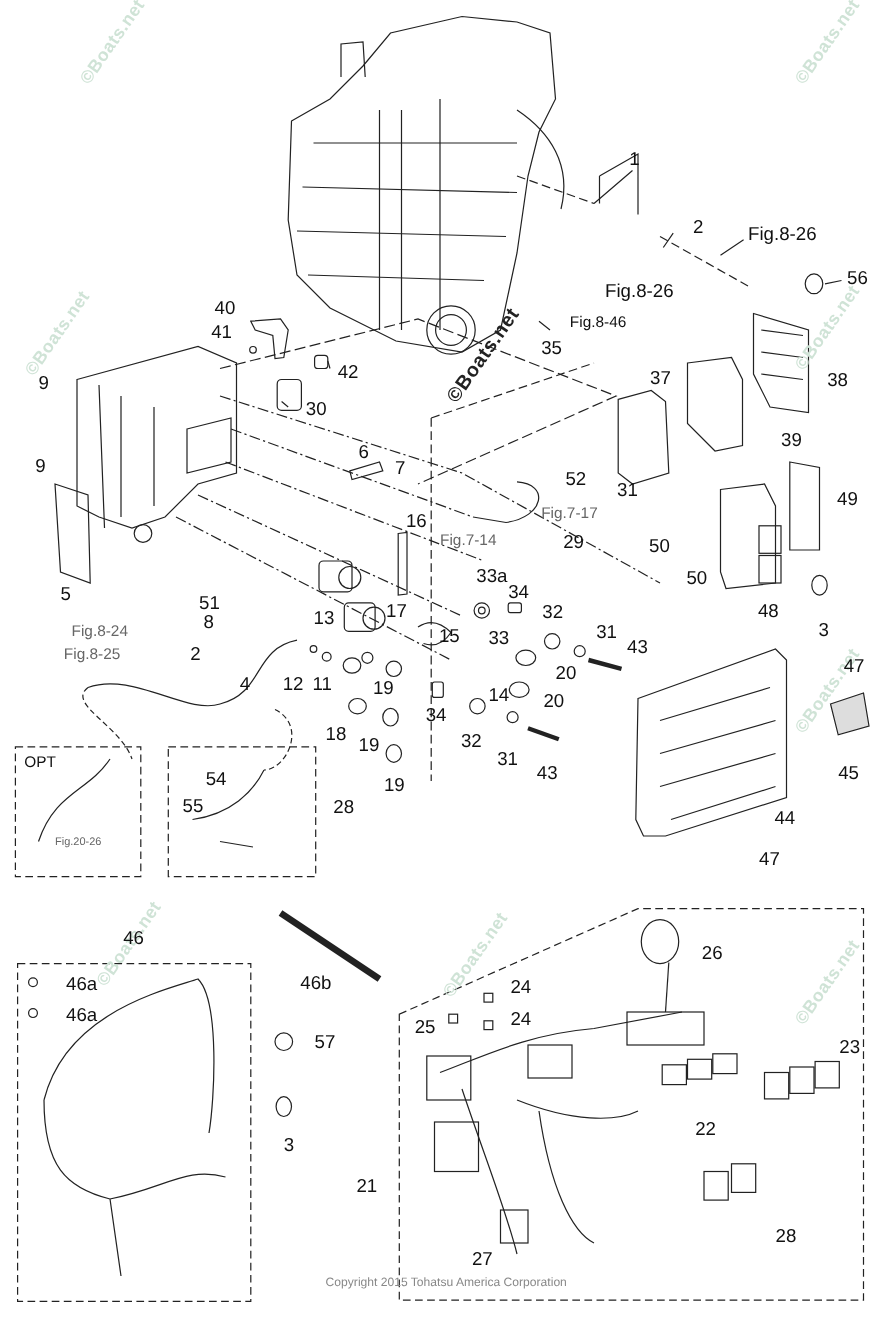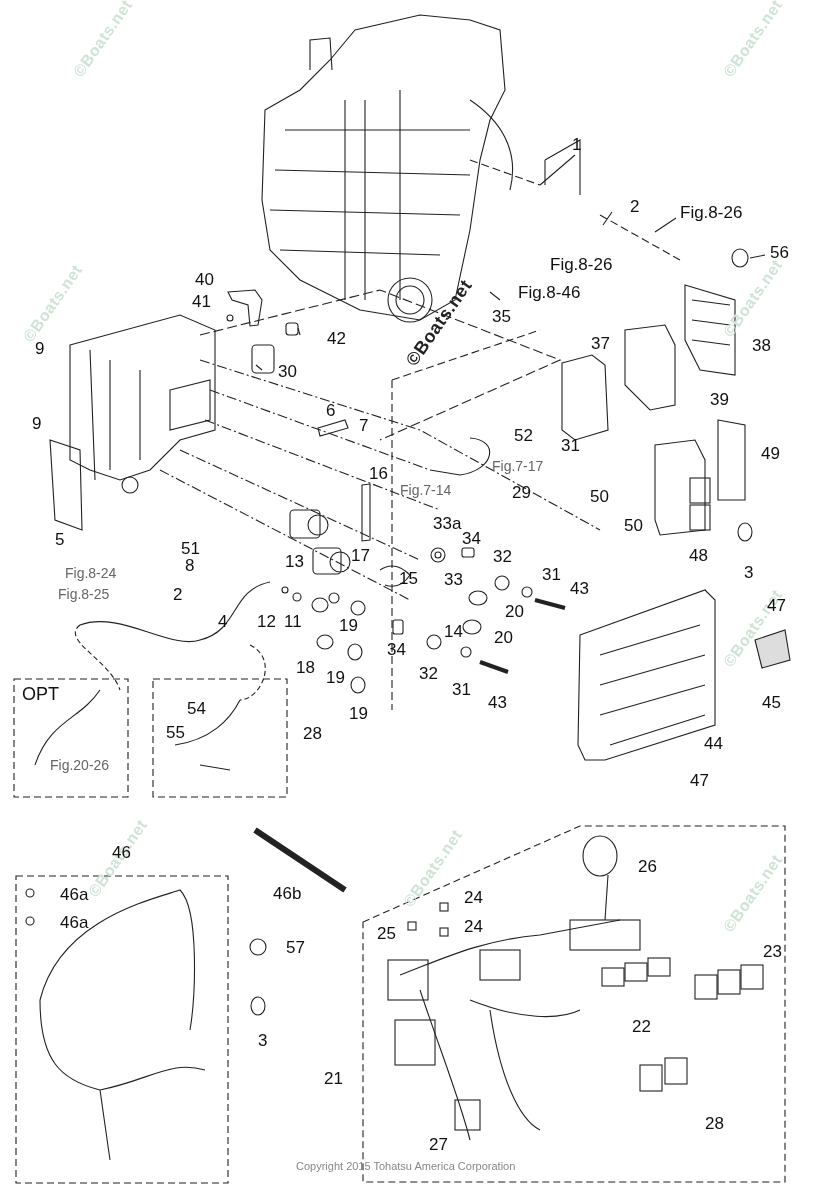--- a/index.html
+++ b/index.html
@@ -1,21 +1,21 @@
 <!DOCTYPE html>
 <html><head>
 <meta charset="utf-8">
 <style>
   html,body{margin:0;padding:0;background:#fff;}
   body{width:814px;height:1200px;position:relative;overflow:hidden;font-family:"Liberation Sans",sans-serif;color:#111;}
   #diagram{position:absolute;left:0;top:0;width:814px;height:1200px;}
   .lbl{position:absolute;font-size:17px;line-height:17px;color:#111;white-space:nowrap;cursor:pointer;}
   .ref{position:absolute;font-size:15px;line-height:15px;color:#111;white-space:nowrap;cursor:pointer;}
   .ref.grey{color:#666;font-size:14px;}
-  .opt{position:absolute;font-size:18px;color:#111;}
+  .opt{position:absolute;font-size:14px;color:#111;}
   .copyright{position:absolute;left:296px;top:1160px;font-size:11px;color:#888;}
   .wm{position:absolute;font-size:16px;color:#cfe3d6;transform:rotate(-55deg);transform-origin:left top;font-weight:bold;letter-spacing:0.5px;}
   .wm.big{color:#222;font-size:18px;}
 </style>
 </head>
 <body>
 
 <svg id="diagram" viewBox="0 0 814 1200" xmlns="http://www.w3.org/2000/svg">
   <g fill="none" stroke="#222" stroke-width="1.1">
 
@@ -208,21 +208,21 @@
 <div class="lbl" style="left:433px;top:515px">33a</div>
 <div class="lbl" style="left:462px;top:530px">34</div>
 <div class="lbl" style="left:387px;top:641px">34</div>
 <div class="lbl" style="left:492px;top:308px">35</div>
 <div class="lbl" style="left:561px;top:437px">31</div>
 <div class="lbl" style="left:591px;top:335px">37</div>
 <div class="lbl" style="left:752px;top:337px">38</div>
 <div class="lbl" style="left:710px;top:391px">39</div>
 <div class="lbl" style="left:195px;top:271px">40</div>
 <div class="lbl" style="left:192px;top:293px">41</div>
-<div class="lbl" style="left:327px;top:330px">42</div>
+<div class="lbl" style="left:307px;top:330px">42</div>
 <div class="lbl" style="left:570px;top:580px">43</div>
 <div class="lbl" style="left:488px;top:694px">43</div>
 <div class="lbl" style="left:704px;top:735px">44</div>
 <div class="lbl" style="left:762px;top:694px">45</div>
 <div class="lbl" style="left:112px;top:844px">46</div>
 <div class="lbl" style="left:60px;top:886px">46a</div>
 <div class="lbl" style="left:60px;top:914px">46a</div>
 <div class="lbl" style="left:273px;top:885px">46b</div>
 <div class="lbl" style="left:767px;top:597px">47</div>
 <div class="lbl" style="left:690px;top:772px">47</div>
@@ -233,20 +233,20 @@
 <div class="lbl" style="left:181px;top:540px">51</div>
 <div class="lbl" style="left:514px;top:427px">52</div>
 <div class="lbl" style="left:303px;top:725px">28</div>
 <div class="lbl" style="left:187px;top:700px">54</div>
 <div class="lbl" style="left:166px;top:724px">55</div>
 <div class="lbl" style="left:770px;top:244px">56</div>
 <div class="lbl" style="left:286px;top:939px">57</div>
 
 <div class="ref" style="left:680px;top:205px;font-size:17px">Fig.8-26</div>
 <div class="ref" style="left:550px;top:257px;font-size:17px">Fig.8-26</div>
-<div class="ref" style="left:518px;top:285px;font-size:17px">Fig.8-46</div>
+<div class="ref" style="left:518px;top:285px;font-size:14px">Fig.8-46</div>
 <div class="ref grey" style="left:492px;top:459px">Fig.7-17</div>
 <div class="ref grey" style="left:400px;top:483px">Fig.7-14</div>
 <div class="ref grey" style="left:65px;top:566px">Fig.8-24</div>
 <div class="ref grey" style="left:58px;top:587px">Fig.8-25</div>
-<div class="ref grey" style="left:50px;top:758px;font-size:14px">Fig.20-26</div>
+<div class="ref grey" style="left:50px;top:758px;font-size:10px">Fig.20-26</div>
 
 <div class="copyright">Copyright 2015 Tohatsu America Corporation</div>
 
 </body></html>

